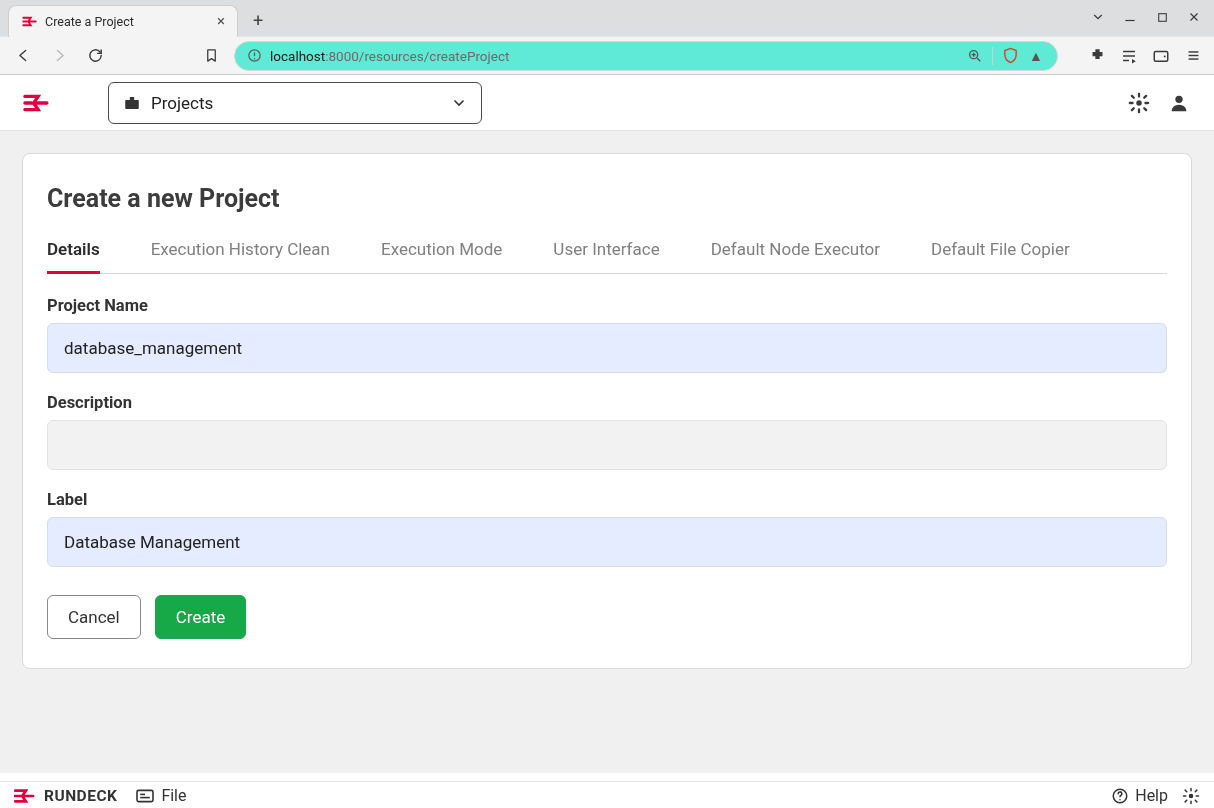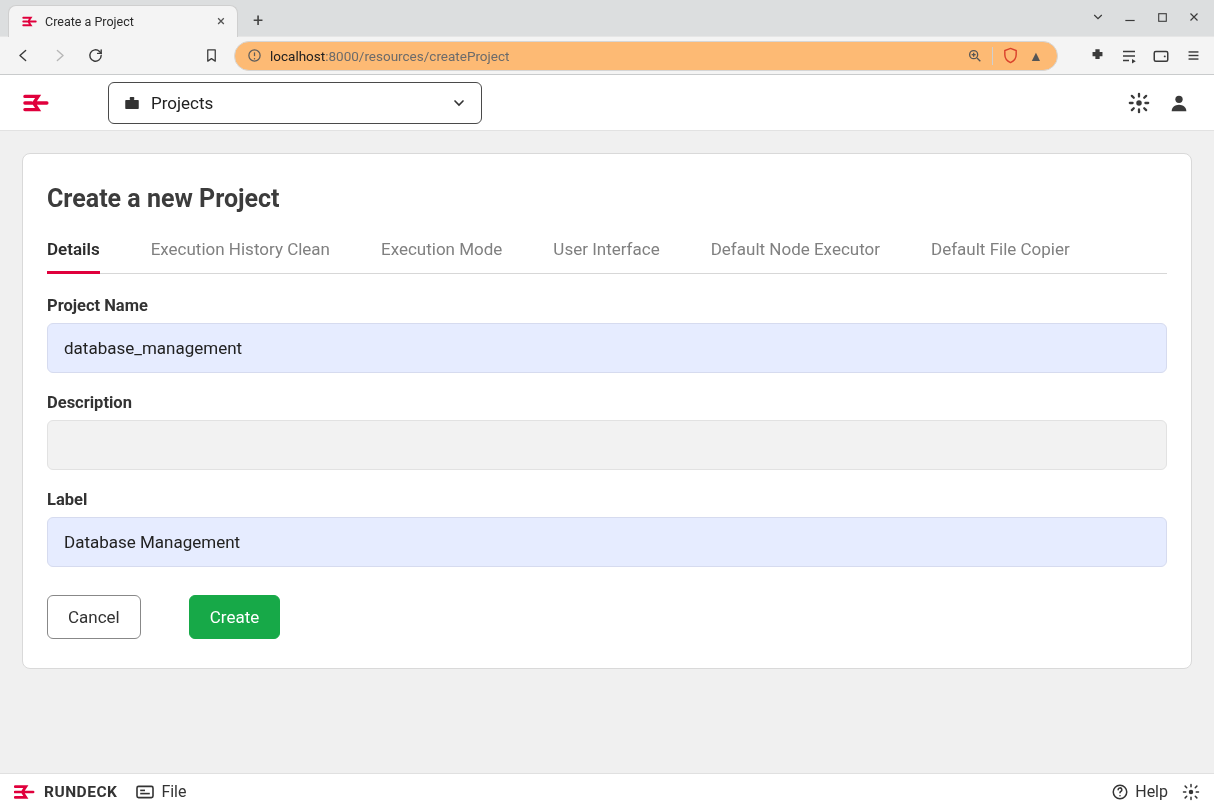--- a/index.html
+++ b/index.html
@@ -14,21 +14,21 @@
   .tab .tab-close { font-size: 15px; color: #555; cursor: pointer; line-height: 1; }
   .new-tab-btn { width: 28px; height: 28px; display: flex; align-items: center; justify-content: center; color: #444; font-size: 18px; cursor: pointer; margin-left: 6px; margin-bottom: 2px; }
   .window-controls { position: absolute; right: 6px; top: 3px; display: flex; gap: 4px; align-items: center; }
   .window-controls > div { width: 28px; height: 28px; display: flex; align-items: center; justify-content: center; color: #3a3a3a; cursor: pointer; }
 
   .toolbar { display: flex; align-items: center; height: 38px; padding: 0 10px; gap: 10px; background: #f4f4f4; border-top: 1px solid #e6e6e6; }
   .nav-btn { width: 26px; height: 26px; display:flex; align-items:center; justify-content:center; color:#444; cursor:pointer; }
   .nav-btn.disabled { color: #b7b7b7; cursor: default; }
   .toolbar-spacer { width: 70px; }
   .bookmark-btn { color:#444; }
-  .addr-bar { flex: 1; height: 30px; background: #fdba74; border: 1px solid #d6d6d6; border-radius: 15px; display: flex; align-items: center; padding: 0 12px; gap: 8px; }
+  .addr-bar { flex: 1; height: 30px; background: #5eead4; border: 1px solid #d6d6d6; border-radius: 15px; display: flex; align-items: center; padding: 0 12px; gap: 8px; }
   .addr-bar .lock { color:#5c5c5c; font-size:13px; }
   .addr-bar .url { font-size: 13.5px; color: #6b6b6b; flex:1; white-space:nowrap; overflow:hidden; }
   .addr-bar .url .host { color: #202020; }
   .addr-right { display:flex; align-items:center; gap:8px; }
   .addr-right .divider { width:1px; height:18px; background:#cfcfcf; }
   .addr-right .ico { width:18px; height:18px; display:flex; align-items:center; justify-content:center; color:#555; }
   .shield { color:#d9402b; }
   .triangle { color:#8a3ccf; font-size:14px; }
   .toolbar-right { display:flex; align-items:center; gap:10px; padding-left:18px; }
   .toolbar-right .ico { width:22px; height:22px; display:flex; align-items:center; justify-content:center; color:#3a3a3a; cursor:pointer; }
@@ -54,24 +54,24 @@
   .tab-link.active { color:#2b2b2b; font-weight:600; border-bottom: 3px solid #e0003c; margin-bottom:-1px; }
 
   .form-group { margin-bottom: 20px; }
   .form-label { display:block; font-size:16.5px; font-weight:700; color:#333; margin-bottom: 8px; }
   .text-input { width:100%; height:50px; border:1px solid #d6dbef; border-radius:6px; padding: 0 16px; font-size:17px; color:#222; background:#e6ecff; outline:none; }
   .text-input.plain { background:#f2f2f2; border-color:#e2e2e2; }
 
   .btn-row { display:flex; gap:14px; margin-top: 28px; }
   .btn { height:44px; padding: 18px 20px; border-radius:6px; font-size:17px; cursor:pointer; display:flex; align-items:center; }
   .btn-default { background:#fff; border:1px solid #888; color:#333; }
-  .btn-primary { background:#17a948; border:1px solid #17a948; color:#fff;margin-left:34px; }
+  .btn-primary { background:#17a948; border:1px solid #17a948; color:#fff; }
 
   
-  .footer { position:absolute; bottom:0; left:0; right:0; height:36px; background:#fff; border-top:1px solid #e0e0e0; display:flex; align-items:center; padding: 0 14px; gap:18px; }
+  .footer { position:absolute; bottom:0; left:0; right:0; height:28px; background:#fff; border-top:1px solid #e0e0e0; display:flex; align-items:center; padding: 0 14px; gap:18px; }
   .footer .brand { display:flex; align-items:center; gap:8px; color:#333; font-weight:700; font-size:15.5px; letter-spacing:0.5px; }
   .footer .news { display:flex; align-items:center; gap:6px; color:#333; font-size:16px; cursor:pointer; }
   .footer .right { margin-left:auto; display:flex; align-items:center; gap:14px; }
   .footer .help { display:flex; align-items:center; gap:6px; color:#333; font-size:16px; cursor:pointer; }
 
   svg { display:block; }
 </style>
 </head>
 <body>
 

